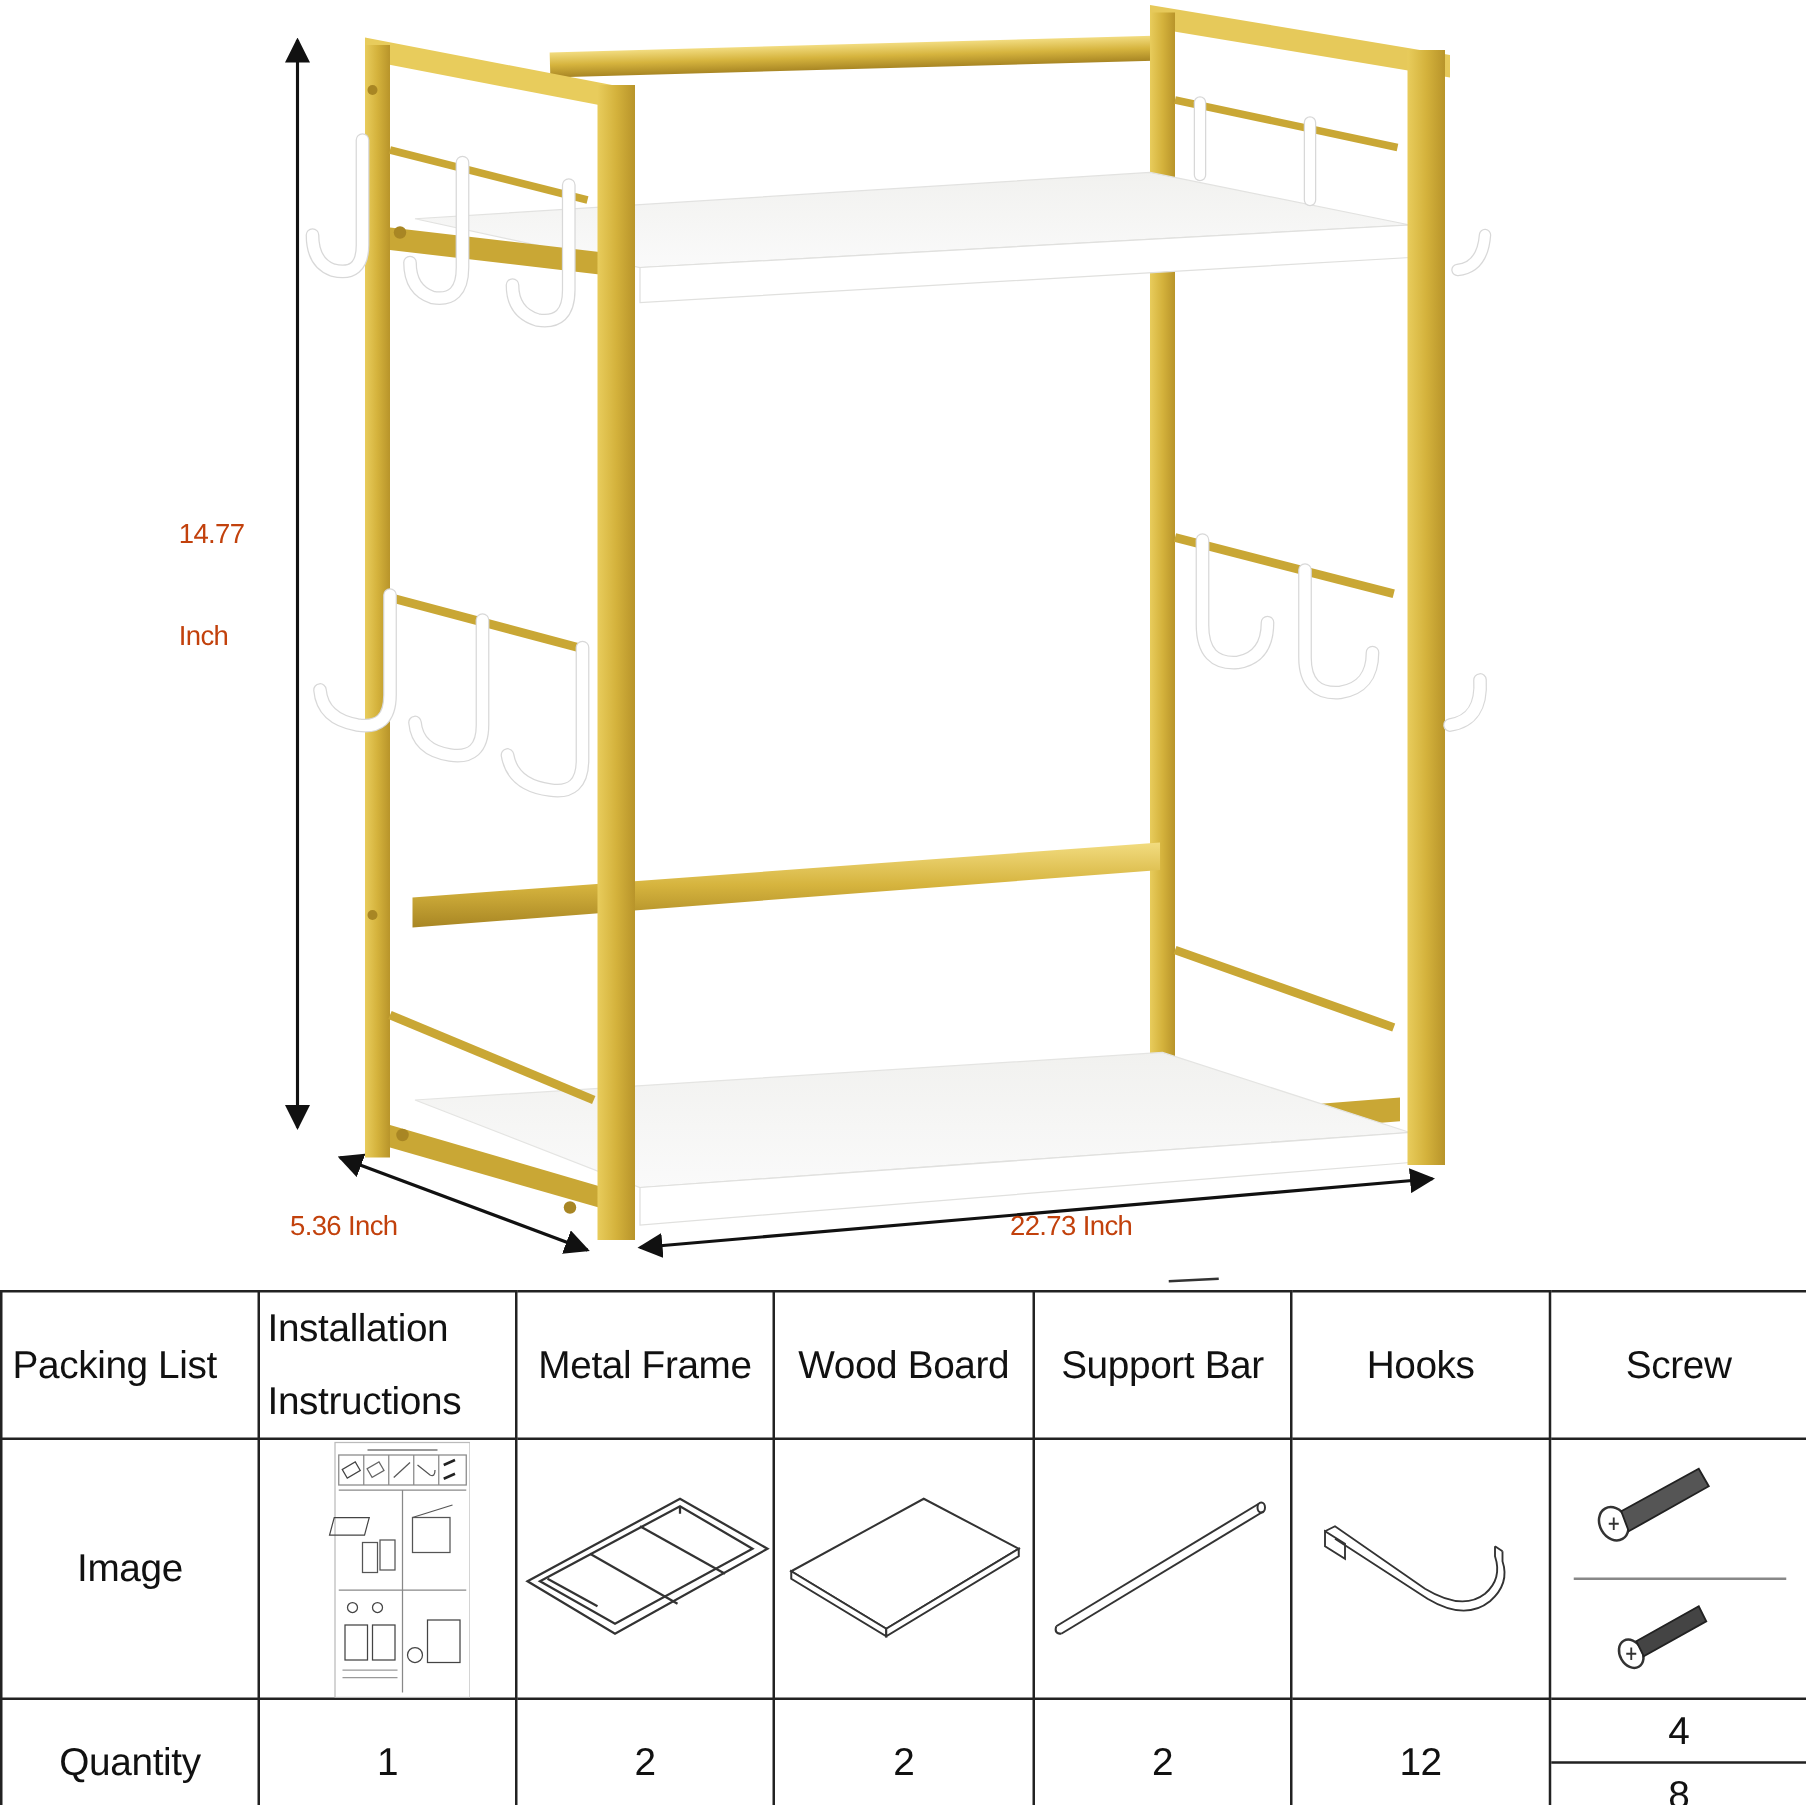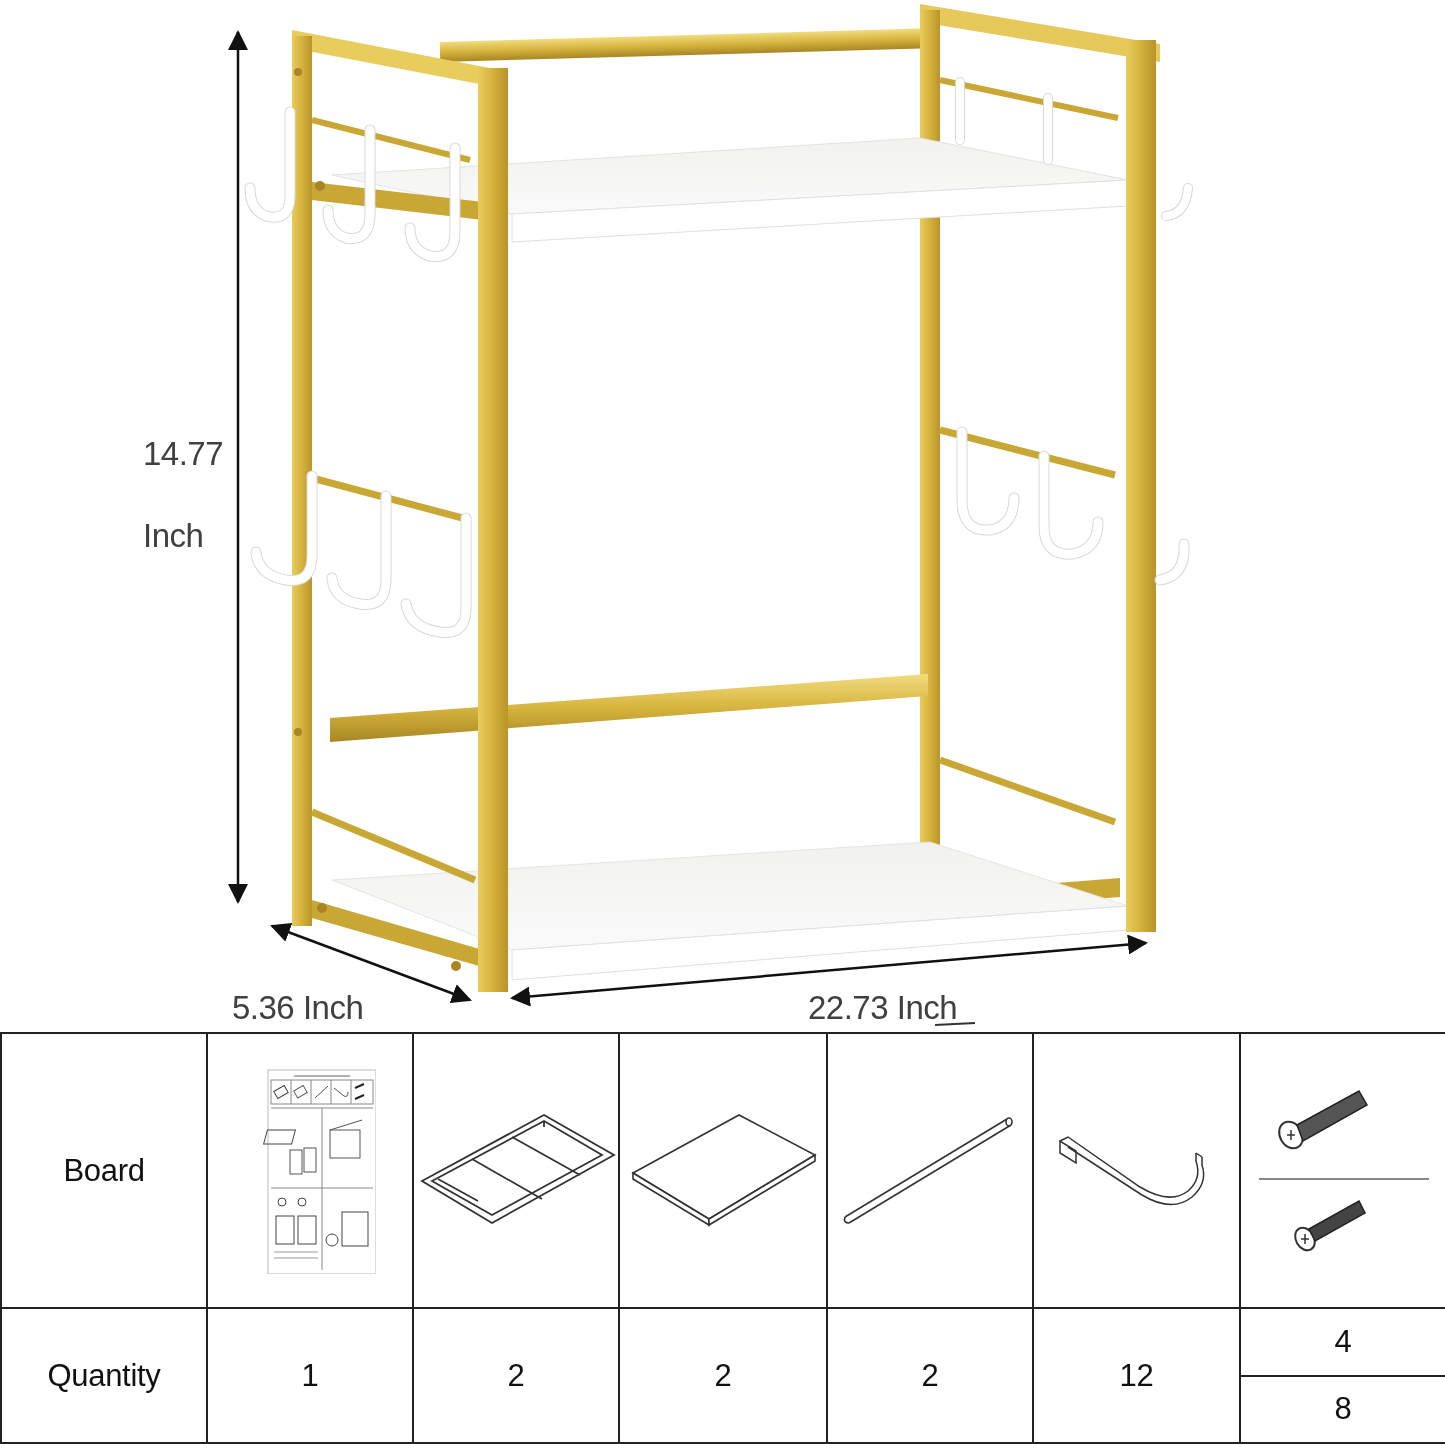--- a/index.html
+++ b/index.html
@@ -1,19 +1,19 @@
 <!DOCTYPE html>
 <html><head>
 <meta charset="utf-8">
 <style>
   html, body { margin:0; padding:0; background:#ffffff; }
   body { width:1445px; height:1444px; position:relative; overflow:hidden;
          font-family:"Liberation Sans", "DejaVu Sans", sans-serif; color:#111; }
   .illustration { position:absolute; left:0; top:0; width:1445px; height:1030px; }
-  .dim-label { position:absolute; font-size:33px; color:#404040; white-space:nowrap; letter-spacing:-0.5px;margin-top:21px; }
+  .dim-label { position:absolute; font-size:22px; color:#c2410c; white-space:nowrap; letter-spacing:-0.5px; }
   .packing-table { position:absolute; left:0; top:1032px; width:1445px; height:412px;
                    border-collapse:collapse; table-layout:fixed; }
   .packing-table td { border:2px solid #222; text-align:center; vertical-align:middle;
                       font-size:31px; padding:0; letter-spacing:-0.3px; }
   .packing-table tr.head-row td { height:100px; line-height:58px; }
   .packing-table tr.img-row td { height:206px; }
   .packing-table tr.qty-row td { height:100px; }
   .packing-table td.first-col { text-align:left; padding-left:8px; }
   .packing-table td.first-col.center { text-align:center; padding-left:0; }
   .screw-split { display:flex; flex-direction:column; height:100%; }
@@ -156,23 +156,35 @@
   <colgroup>
     <col style="width:206px">
       <col style="width:206px">
       <col style="width:206px">
       <col style="width:208px">
     <col style="width:206px">
       <col style="width:207px">
       <col style="width:206px">
   </colgroup>
   <tbody>
+      <tr class="head-row">
+    <td class="first-col">Packing List</td>
+    <td style="text-align:left; padding-left:6px;">
+      <div>Installation</div>
+      <div>Instructions</div>
+    </td>
+    <td>Metal Frame</td>
+    <td>Wood Board</td>
+    <td>Support Bar</td>
+    <td>Hooks</td>
+    <td>Screw</td>
+  </tr>
 
   <tr class="img-row">
-    <td class="first-col center">Board</td>
+    <td class="first-col center">Image</td>
 
     <td>
       <svg class="cell-svg" width="132" height="206" viewBox="0 0 132 206">
         <rect x="24" y="2" width="108" height="204" fill="#fff" stroke="#bbb" stroke-width="1"></rect>
         <line x1="50" y1="8" x2="106" y2="8" stroke="#999" stroke-width="1.5"></line>
         <rect x="27" y="12" width="102" height="24" fill="none" stroke="#888" stroke-width="1"></rect>
         <line x1="47" y1="12" x2="47" y2="36" stroke="#888"></line>
             <line x1="67" y1="12" x2="67" y2="36" stroke="#888"></line>
         <line x1="87" y1="12" x2="87" y2="36" stroke="#888"></line>
             <line x1="107" y1="12" x2="107" y2="36" stroke="#888"></line>

